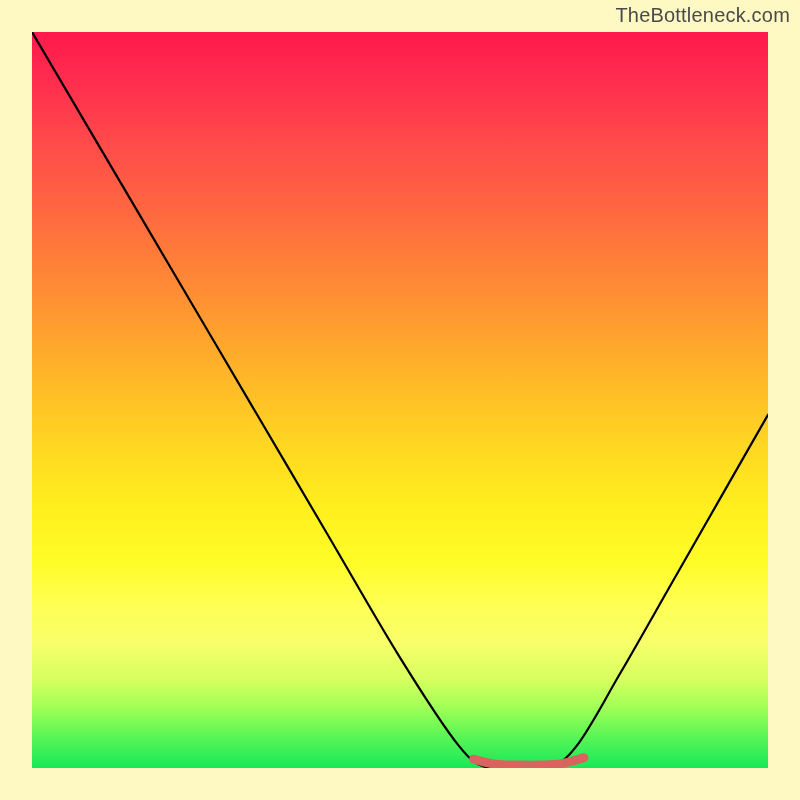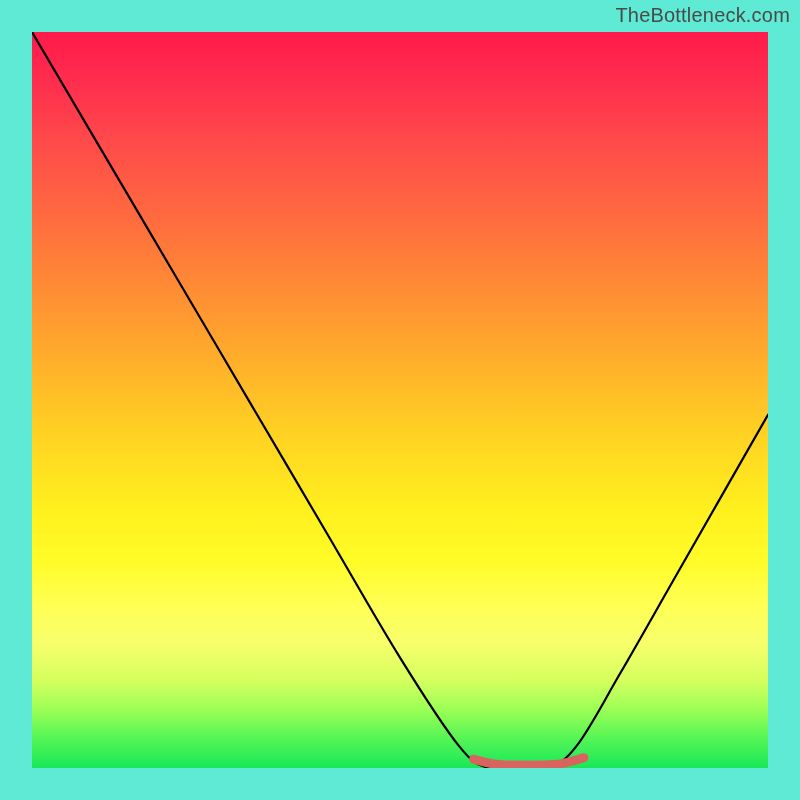--- a/index.html
+++ b/index.html
@@ -8,21 +8,21 @@
     width: 800px;
     height: 800px;
     background: #000;
     overflow: hidden;
     font-family: Arial, Helvetica, sans-serif;
   }
   .frame {
     position: relative;
     width: 800px;
     height: 800px;
-    background: #5eead4;
+    background: #fef9c3;
   }
   .watermark {
     position: absolute;
     top: 4px;
     right: 10px;
     color: #4a4a4a;
     font-size: 20px;
     font-weight: 500;
     letter-spacing: 0.2px;
     z-index: 10;

